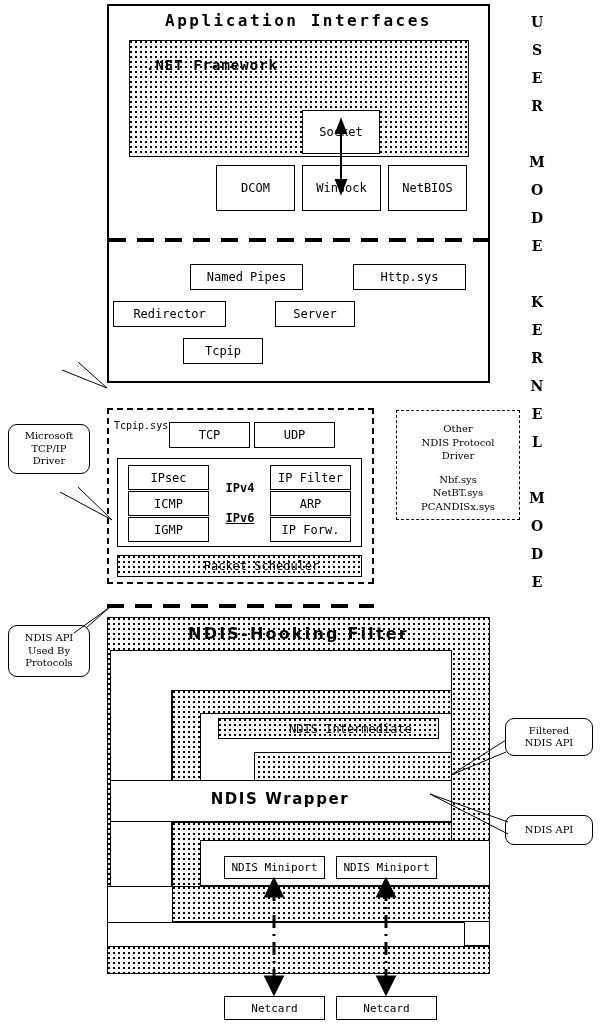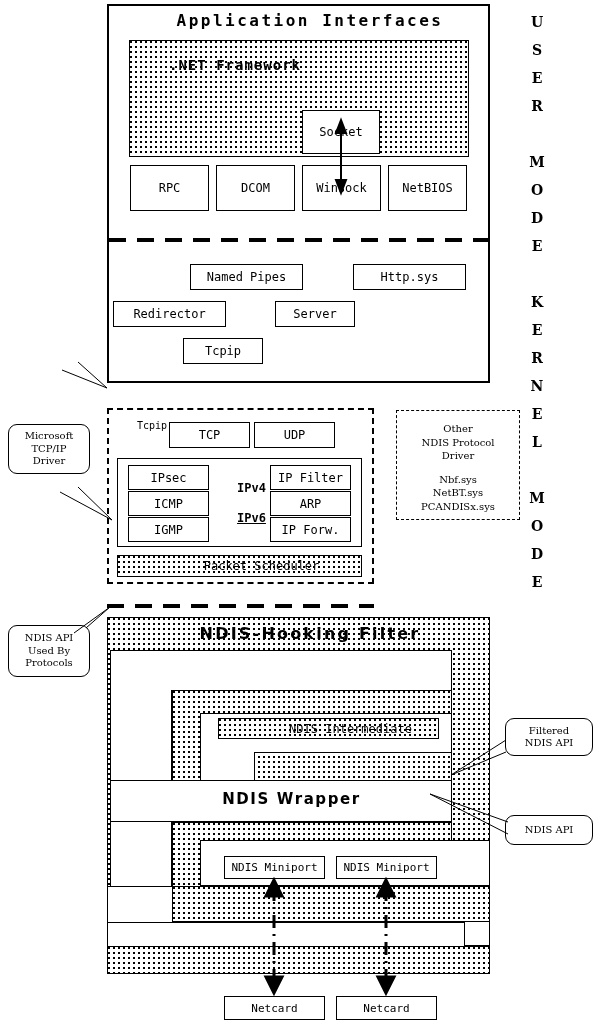--- a/index.html
+++ b/index.html
@@ -5,21 +5,21 @@
   html,body{margin:0;padding:0;background:#ffffff;}
   body{width:610px;height:1025px;position:relative;overflow:hidden;
        font-family:"DejaVu Sans Mono",monospace;color:#000;}
 
   .stage{position:absolute;left:0;top:0;width:610px;height:1025px;}
 
   
   .box{position:absolute;border:1px solid #000;box-sizing:border-box;background:#fff;}
   .dash{position:absolute;box-sizing:border-box;background:transparent;}
   .lbl{position:absolute;display:flex;align-items:center;justify-content:center;
-       text-align:center;box-sizing:border-box;line-height:1.08;white-space:pre;padding-left:23px;}
+       text-align:center;box-sizing:border-box;line-height:1.08;white-space:pre;}
   .ctr{display:flex;align-items:center;justify-content:center;text-align:center;}
 
   
   .dot{
     background-color:#fff;
     background-image:
       radial-gradient(circle at 1px 1px, #000 0.9px, transparent 1.1px);
     background-size:5px 5px;
     background-position:0 0;
     padding-left:44px;
@@ -55,21 +55,20 @@
 
   <div class="box" style="left:107px;top:4px;width:383px;height:379px;border-width:2px;"></div>
 
   <div class="lbl t-title ctr" style="left:107px;top:8px;width:383px;height:26px;">Application Interfaces</div>
 
   <div class="box dot" style="left:129px;top:40px;width:340px;height:117px;"></div>
   <div class="lbl t-net" style="left:146px;top:56px;width:200px;height:20px;justify-content:flex-start;">.NET Framework</div>
 
   <div class="box ctr t-mid" style="left:302px;top:110px;width:78px;height:44px;">Socket</div>
 
-  <div class="box ctr t-mid" style="left:130px;top:165px;width:79px;height:46px;">RPC</div>
   <div class="box ctr t-mid" style="left:216px;top:165px;width:79px;height:46px;">DCOM</div>
   <div class="box ctr t-mid" style="left:302px;top:165px;width:79px;height:46px;">Winsock</div>
   <div class="box ctr t-mid" style="left:388px;top:165px;width:79px;height:46px;">NetBIOS</div>
 
   <div class="box ctr t-mid" style="left:190px;top:264px;width:113px;height:26px;">Named Pipes</div>
   <div class="box ctr t-mid" style="left:353px;top:264px;width:113px;height:26px;">Http.sys</div>
   <div class="box ctr t-mid" style="left:113px;top:301px;width:113px;height:26px;">Redirector</div>
   <div class="box ctr t-mid" style="left:231px;top:301px;width:80px;height:26px;margin-left:44px;">Server</div>
   <div class="box ctr t-mid" style="left:183px;top:338px;width:80px;height:26px;">Tcpip</div>
 

